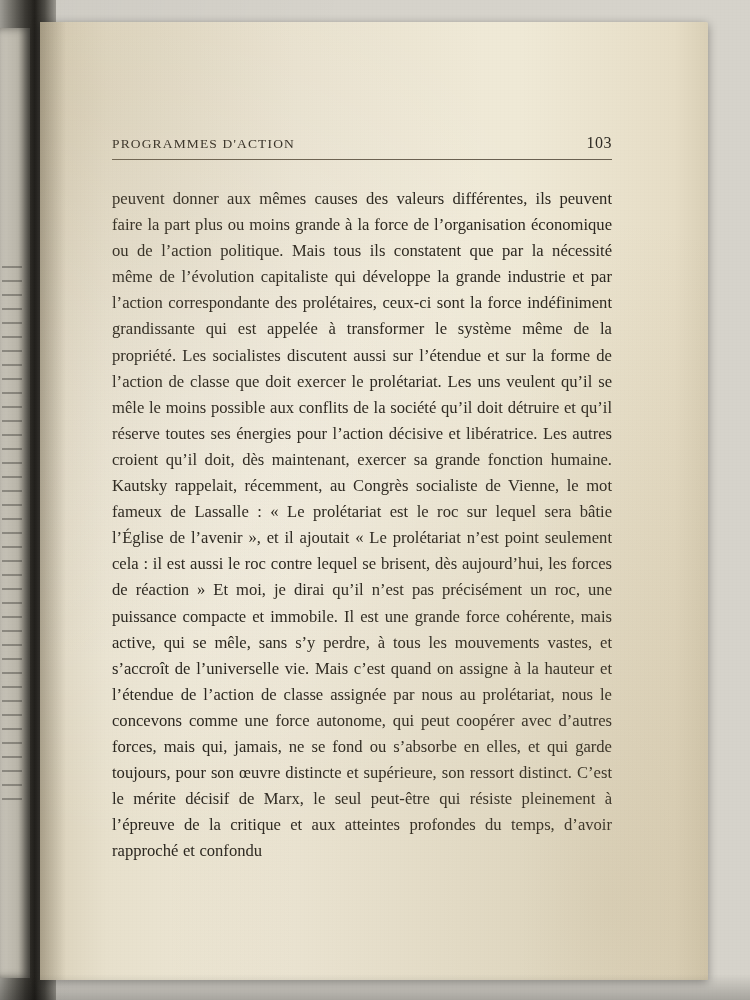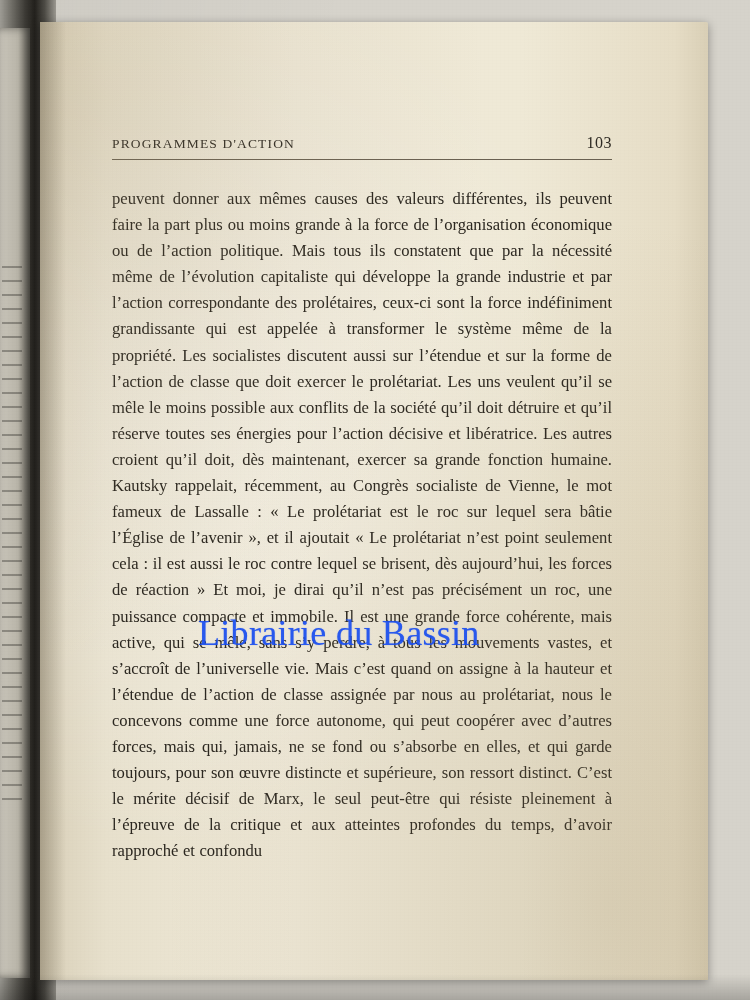--- a/index.html
+++ b/index.html
@@ -168,17 +168,16 @@
 
       <div id="body-text">
         <p>peuvent donner aux mêmes causes des valeurs différentes, ils peuvent faire la part plus ou moins grande à la force de l’organisation économique ou de l’action politique. Mais tous ils constatent que par la nécessité même de l’évolution capitaliste qui développe la grande industrie et par l’action correspondante des prolétaires, ceux-ci sont la force indéfiniment grandissante qui est appelée à transformer le système même de la propriété. Les socialistes discutent aussi sur l’étendue et sur la forme de l’action de classe que doit exercer le prolétariat. Les uns veulent qu’il se mêle le moins possible aux conflits de la société qu’il doit détruire et qu’il réserve toutes ses énergies pour l’action décisive et libératrice. Les autres croient qu’il doit, dès maintenant, exercer sa grande fonction humaine. Kautsky rappelait, récemment, au Congrès socialiste de Vienne, le mot fameux de Lassalle : « Le prolétariat est le roc sur lequel sera bâtie l’Église de l’avenir », et il ajoutait « Le prolétariat n’est point seulement cela : il est aussi le roc contre lequel se brisent, dès aujourd’hui, les forces de réaction » Et moi, je dirai qu’il n’est pas précisément un roc, une puissance compacte et immobile. Il est une grande force cohérente, mais active, qui se mêle, sans s’y perdre, à tous les mouvements vastes, et s’accroît de l’universelle vie. Mais c’est quand on assigne à la hauteur et l’étendue de l’action de classe assignée par nous au prolétariat, nous le concevons comme une force autonome, qui peut coopérer avec d’autres forces, mais qui, jamais, ne se fond ou s’absorbe en elles, et qui garde toujours, pour son œuvre distincte et supérieure, son ressort distinct. C’est le mérite décisif de Marx, le seul peut-être qui résiste pleinement à l’épreuve de la critique et aux atteintes profondes du temps, d’avoir rapproché et confondu</p>
       </div>
 
     </div>
   </div>
 
   <div id="page-edge-left"></div>
 
-  <div id="watermark">Librairie du Bassin</div>
 
   <div id="grain"></div>
   <div id="bottom-shadow"></div>
 </div>
 
 </body></html>

